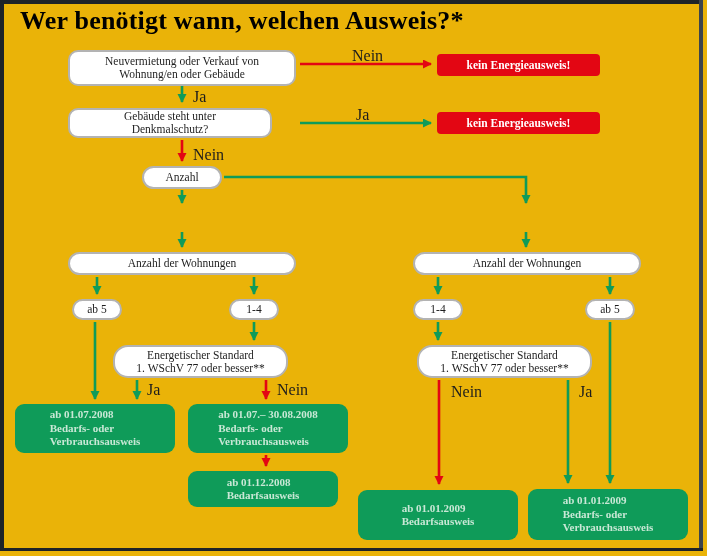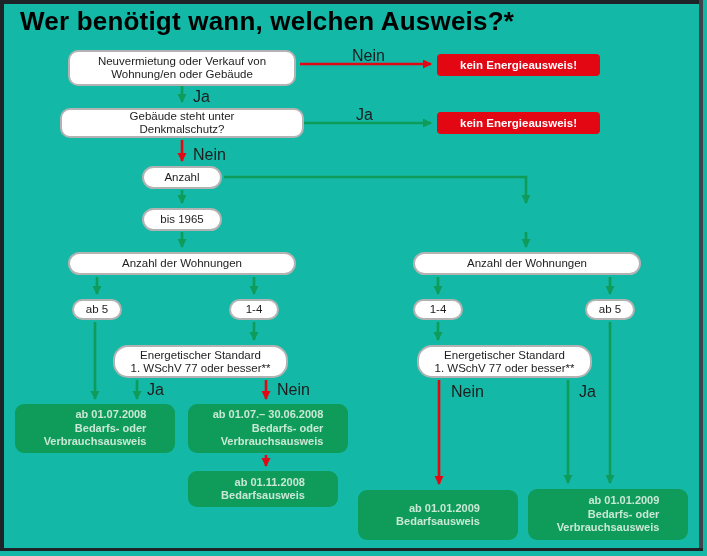--- a/index.html
+++ b/index.html
@@ -1,18 +1,18 @@
 <!DOCTYPE html>
 <html><head>
 <meta charset="utf-8">
 <style>
   html,body{margin:0;padding:0;background:#fff;}
   .stage{
-    position:relative;width:707px;height:556px;background:#14b8a6;overflow:hidden;
-    font-family:Liberation Sans, sans-serif;
+    position:relative;width:707px;height:556px;background:#eab308;overflow:hidden;
+    font-family:Liberation Serif, serif;
   }
   .frame{position:absolute;background:#1e2328;}
   #frame-top{left:0;top:0;width:703px;height:4px;}
   #frame-left{left:0;top:0;width:4px;height:551px;}
   #frame-right{left:699px;top:0;width:4px;height:551px;background:#3c444c;}
   #frame-bottom{left:0;top:548px;width:703px;height:3px;}
   .title{
     position:absolute;left:20px;top:6px;margin:0;
     font-size:26px;font-weight:bold;color:#000;letter-spacing:.2px;white-space:nowrap;
   }
@@ -23,21 +23,21 @@
     box-sizing:border-box;
   }
   .stop{
     position:absolute;display:flex;align-items:center;justify-content:center;
     background:#e30613;color:#fff;border-radius:4px;
     font-size:11.5px;font-weight:bold;text-align:center;box-sizing:border-box;
   }
   .result{
     position:absolute;display:flex;align-items:center;justify-content:center;
     background:#0f9b59;color:#c9e8d6;border-radius:9px;
-    font-size:11px;line-height:13.5px;font-weight:bold;text-align:right;
+    font-size:11px;line-height:13.5px;font-weight:bold;text-align:left;
     white-space:pre-line;box-sizing:border-box;
   }
   .lbl{position:absolute;font-size:16px;color:#1d1d1d;white-space:nowrap;}
   svg.arrows{position:absolute;left:0;top:0;}
   .edge-g{stroke:#0f9b59;stroke-width:2.6;fill:none;}
   .edge-r{stroke:#e30613;stroke-width:2.6;fill:none;}
 </style>
 </head>
 <body>
 
@@ -73,43 +73,42 @@
     <line class="edge-r" x1="266" y1="380" x2="266" y2="399" marker-end="url(#mr)"></line>
     <line class="edge-r" x1="266" y1="455" x2="266" y2="466" marker-end="url(#mr)"></line>
     <line class="edge-r" x1="439" y1="380" x2="439" y2="484" marker-end="url(#mr)"></line>
     <line class="edge-g" x1="568" y1="380" x2="568" y2="483" marker-end="url(#mg)"></line>
     <line class="edge-g" x1="610" y1="322" x2="610" y2="483" marker-end="url(#mg)"></line>
   </svg>
 
   <div class="node" style="left:68px;top:50px;width:228px;height:36px;border-radius:10px;">Neuvermietung oder Verkauf von
 Wohnung/en oder Gebäude</div>
   <div class="stop" style="left:437px;top:54px;width:163px;height:22px;">kein Energieausweis!</div>
-  <div class="node" style="left:60px;top:108px;width:244px;height:30px;border-radius:10px;">Gebäude steht unter
+  <div class="node" style="left:68px;top:108px;width:204px;height:30px;border-radius:10px;">Gebäude steht unter
 Denkmalschutz?</div>
   <div class="stop" style="left:437px;top:112px;width:163px;height:22px;">kein Energieausweis!</div>
   <div class="node" style="left:142px;top:166px;width:80px;height:23px;border-radius:12px;">Anzahl</div>
-  <div class="node" style="left:142px;top:208px;width:80px;height:23px;border-radius:12px;">bis 1965</div>
   <div class="node" style="left:68px;top:252px;width:228px;height:23px;border-radius:12px;">Anzahl der Wohnungen</div>
   <div class="node" style="left:413px;top:252px;width:228px;height:23px;border-radius:12px;">Anzahl der Wohnungen</div>
   <div class="node" style="left:72px;top:299px;width:50px;height:21px;border-radius:11px;">ab 5</div>
   <div class="node" style="left:229px;top:299px;width:50px;height:21px;border-radius:11px;">1-4</div>
   <div class="node" style="left:413px;top:299px;width:50px;height:21px;border-radius:11px;">1-4</div>
   <div class="node" style="left:585px;top:299px;width:50px;height:21px;border-radius:11px;">ab 5</div>
   <div class="node" style="left:113px;top:345px;width:175px;height:33px;border-radius:15px;">Energetischer Standard
 1. WSchV 77 oder besser**</div>
   <div class="node" style="left:417px;top:345px;width:175px;height:33px;border-radius:15px;">Energetischer Standard
 1. WSchV 77 oder besser**</div>
 
   <div class="result" style="left:15px;top:404px;width:160px;height:49px;">ab 01.07.2008
 Bedarfs- oder
 Verbrauchsausweis</div>
-  <div class="result" style="left:188px;top:404px;width:160px;height:49px;">ab 01.07.– 30.06.2008
+  <div class="result" style="left:188px;top:404px;width:160px;height:49px;">ab 01.07.– 30.08.2008
 Bedarfs- oder
 Verbrauchsausweis</div>
-  <div class="result" style="left:188px;top:471px;width:150px;height:36px;">ab 01.11.2008
+  <div class="result" style="left:188px;top:471px;width:150px;height:36px;">ab 01.12.2008
 Bedarfsausweis</div>
   <div class="result" style="left:358px;top:490px;width:160px;height:50px;">ab 01.01.2009
 Bedarfsausweis</div>
   <div class="result" style="left:528px;top:489px;width:160px;height:51px;">ab 01.01.2009
 Bedarfs- oder
 Verbrauchsausweis</div>
 
   <div class="lbl" style="left:352px;top:47px;">Nein</div>
   <div class="lbl" style="left:193px;top:88px;">Ja</div>
   <div class="lbl" style="left:356px;top:106px;">Ja</div>

